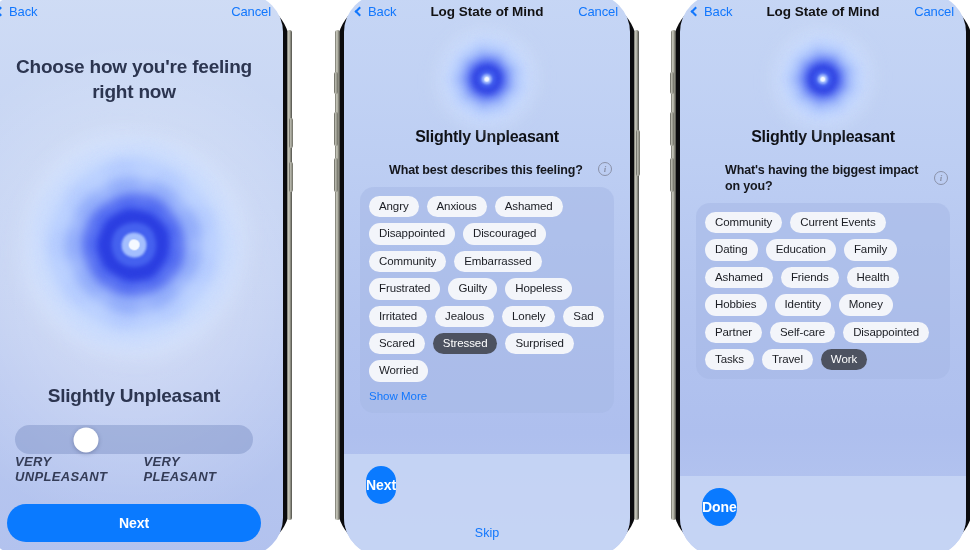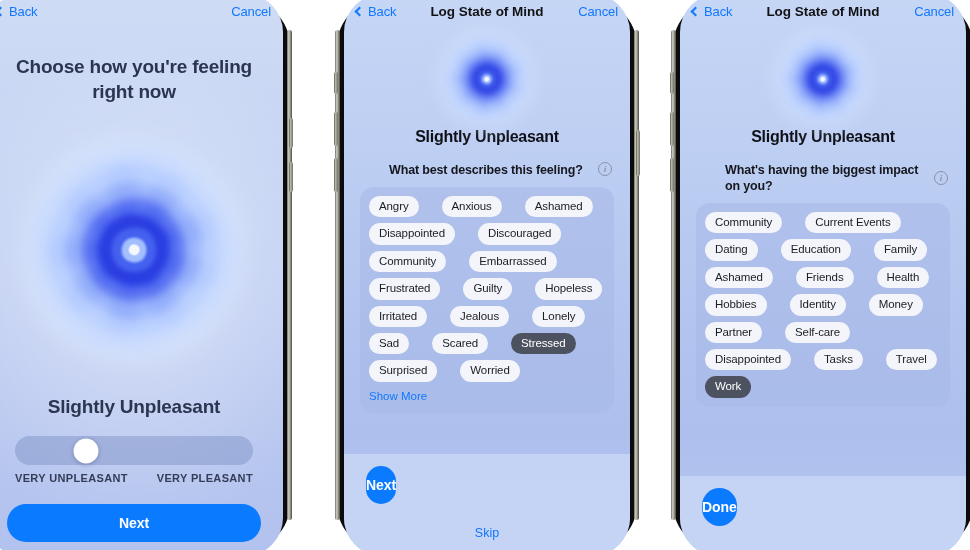--- a/index.html
+++ b/index.html
@@ -89,22 +89,22 @@
   }
   .knob {
     position:absolute; top:50%; left:30%;
     transform: translate(-50%,-50%);
     width:25px; height:25px; border-radius:50%;
     background:#fff;
     box-shadow: 0 1px 4px rgba(40,50,90,.35);
   }
   .track-labels {
     display:flex; justify-content:space-between;
-    margin-top:7px; font-size:11px; font-weight:700;
-    letter-spacing:.35px; color:#343c57;
+    margin-top:0; font-size:13px; font-weight:700;
+    letter-spacing:.35px; color:#343c57;font-style:italic;
   }
   .cta {
     margin: 0 22px 16px; height: 38px; border-radius: 19px;
     background:#0a7aff; color:#fff; font-size:14px; font-weight:700;
     display:flex; align-items:center; justify-content:center;
     border:none; cursor:pointer; letter-spacing:-.1px;
   }
   #p1 .cta { margin-top: 20px; margin-bottom: 14px; }
 
   
@@ -126,21 +126,21 @@
     font-size:9px; font-weight:700; font-style:italic;
     display:flex; align-items:center; justify-content:center;
     font-family:"Liberation Serif", serif;
   }
   .tag-card {
     margin: 9px 16px 0;
     background: rgba(166,184,230,.55);
     border-radius: 14px;
     padding: 9px 8px 9px 9px;
   }
-  .tags { display:flex; flex-wrap:wrap; gap:6px 23px; }
+  .tags { display:flex; flex-wrap:wrap; gap:6px 8px; }
   .tag {
     background:#f3f5fa; color:#1b1d23;
     border-radius: 13px; padding: 4px 10px 5px;
     font-size:11.5px; line-height:1.08; letter-spacing:-.1px;
     cursor:pointer; white-space:nowrap;
   }
   .tag.selected { background:#4d5260; color:#ffffff; }
   .show-more {
     margin-top: 8px; color:#1277fd; font-size:11.5px; cursor:pointer; display:inline-block;
   }

